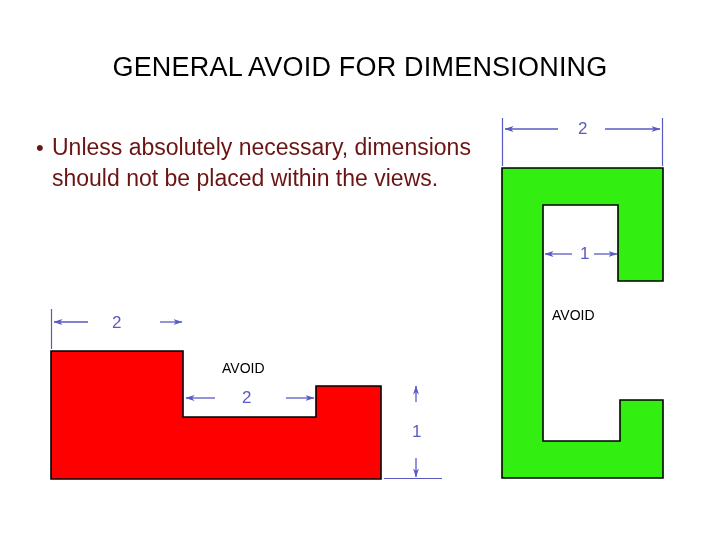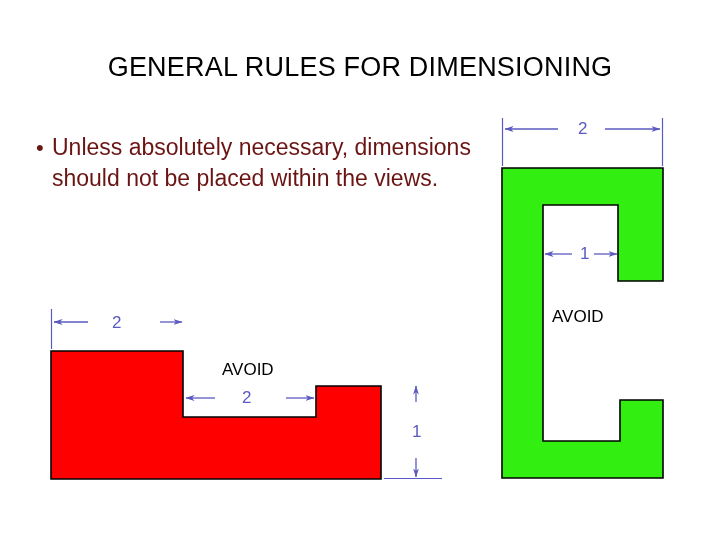--- a/index.html
+++ b/index.html
@@ -69,31 +69,31 @@
     position: absolute;
     color: #5a5ac0;
     font-size: 17px;
     font-family: "Liberation Sans", sans-serif;
     font-weight: normal;
     line-height: 1;
   }
   .avoid-label {
     position: absolute;
     color: #000000;
-    font-size: 17px;
+    font-size: 14px;
     font-family: "Liberation Sans", sans-serif;
     line-height: 1;
   }
 </style>
 </head>
 <body>
 
 <div id="slide">
 
-  <div id="slide-title">GENERAL RULES FOR DIMENSIONING</div>
+  <div id="slide-title">GENERAL AVOID FOR DIMENSIONING</div>
 
   <div id="bullet-block">
     <div class="bullet-row">
       <div class="bullet-dot">•</div>
       <div class="bullet-text">Unless absolutely necessary, dimensions should not be placed within the views.</div>
     </div>
   </div>
 
   <svg class="svg-layer" viewBox="0 0 720 540" xmlns="http://www.w3.org/2000/svg">
     <defs>

